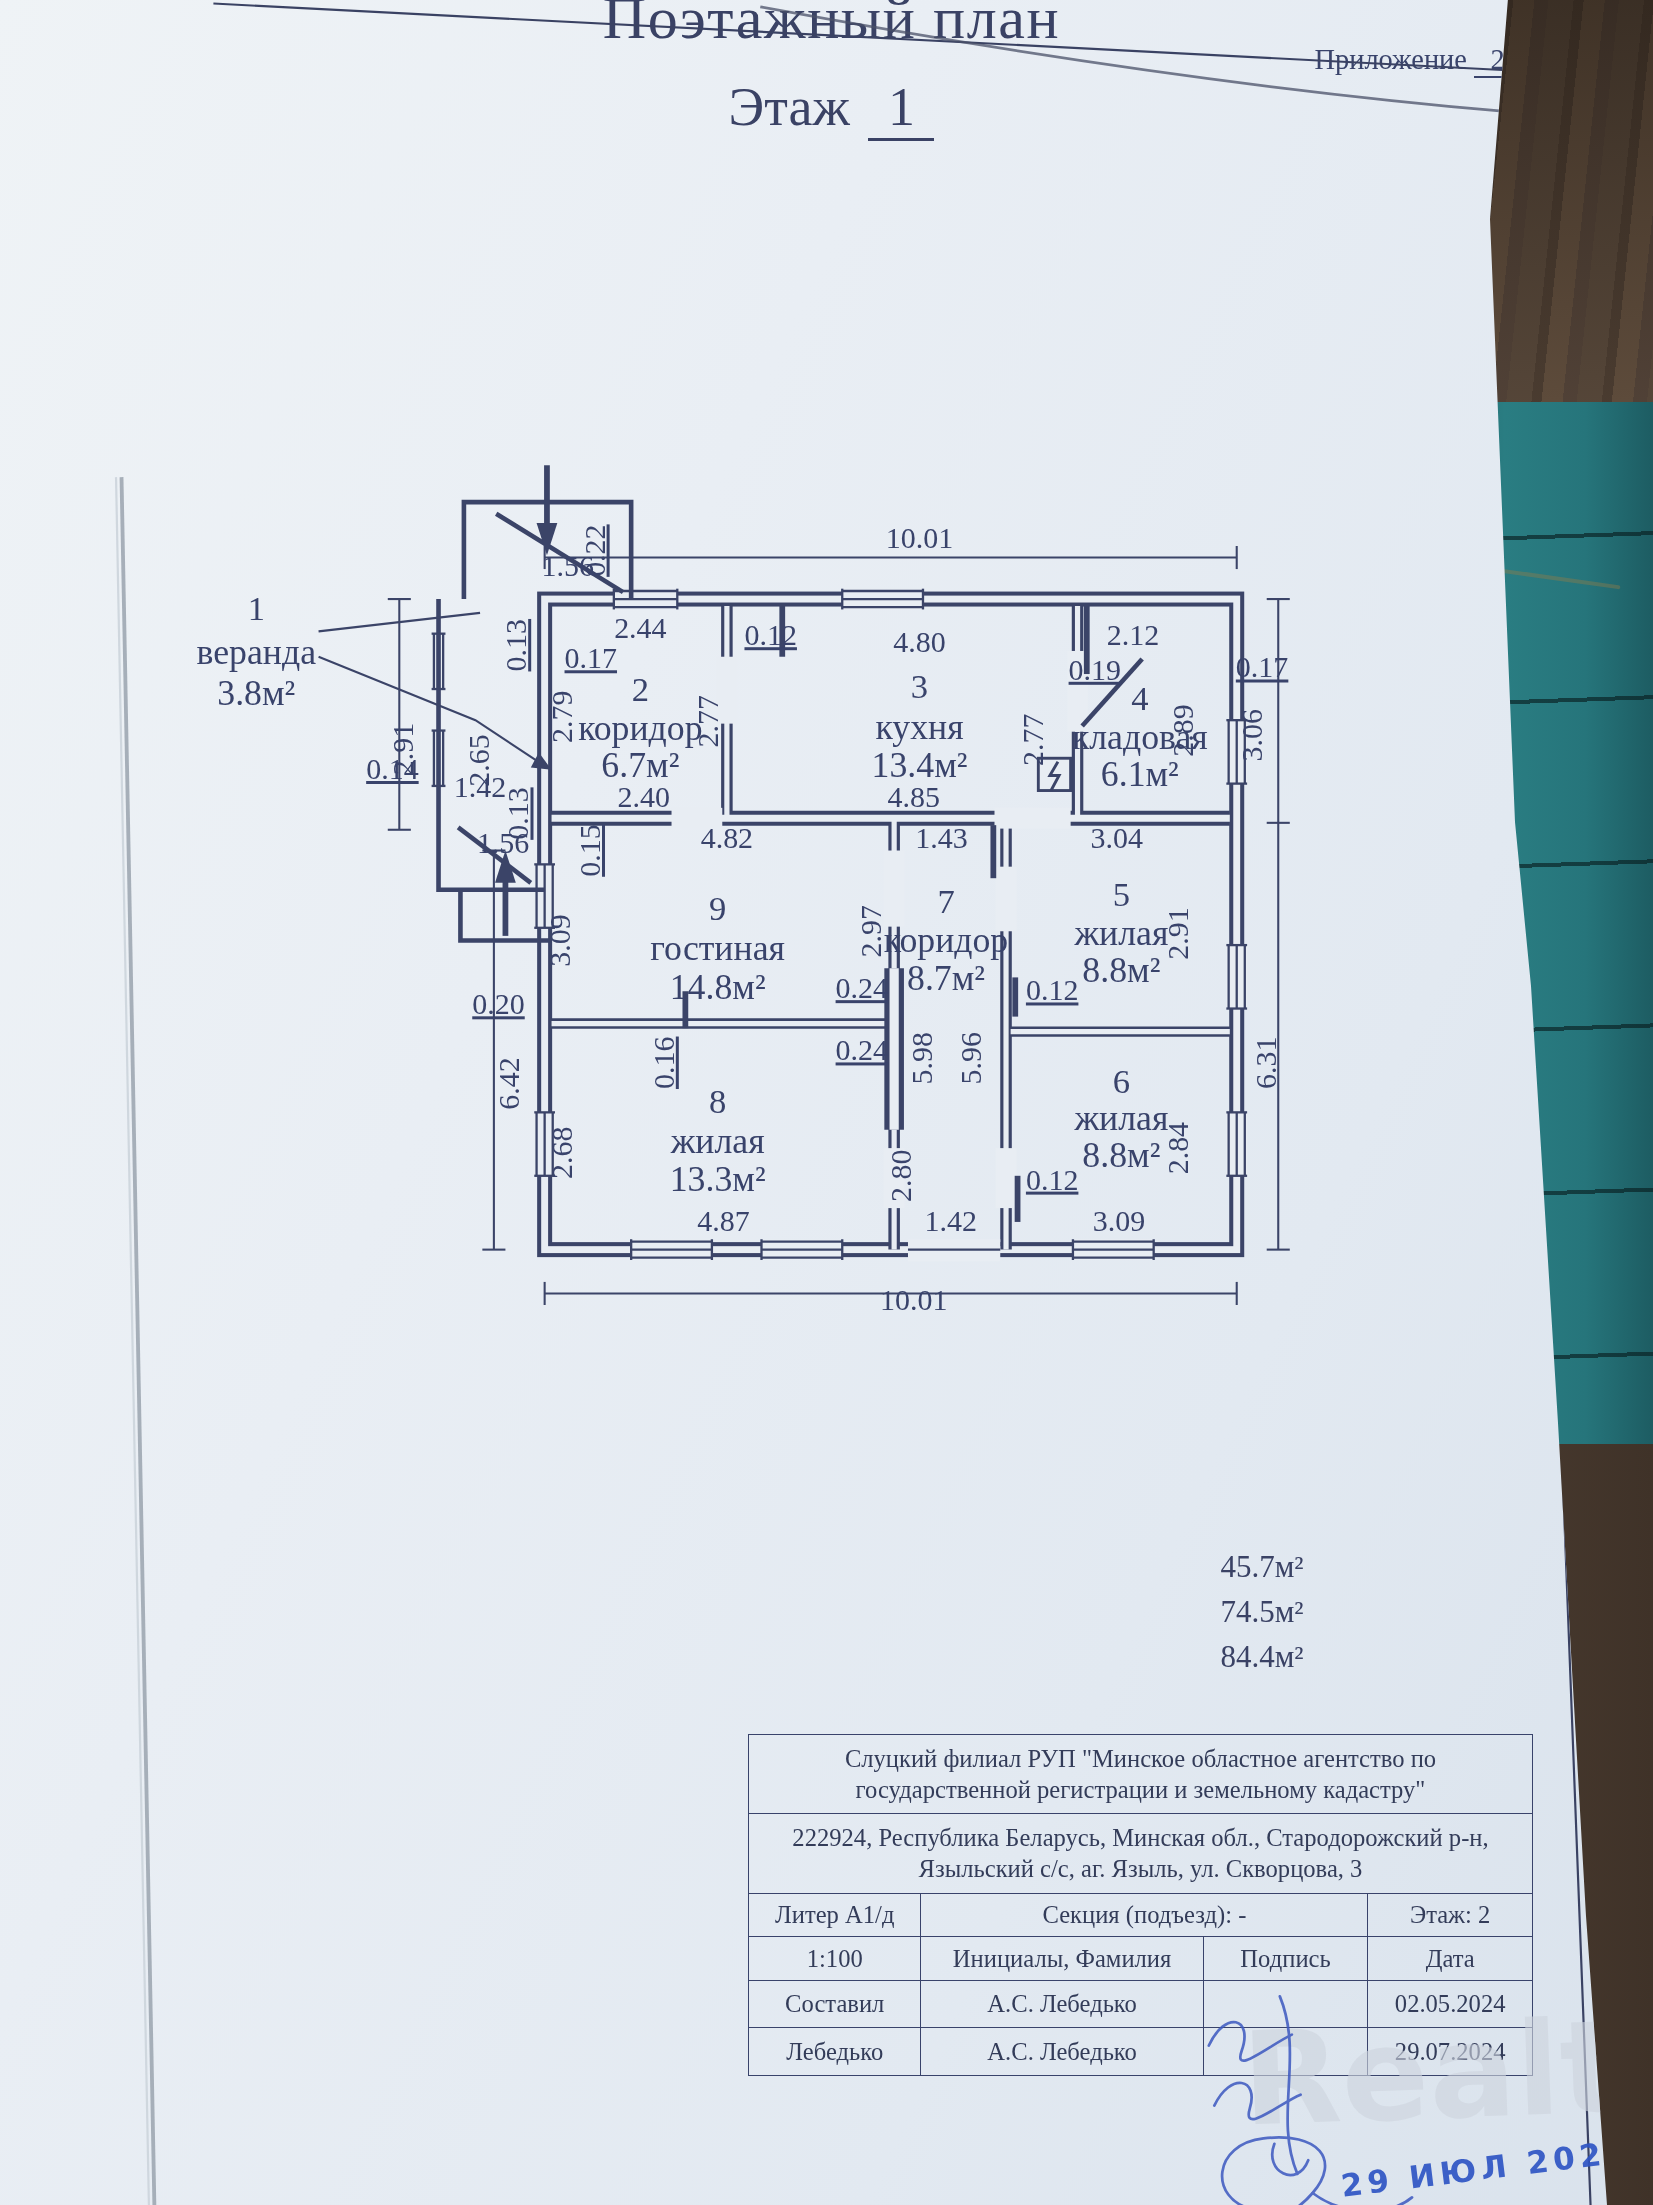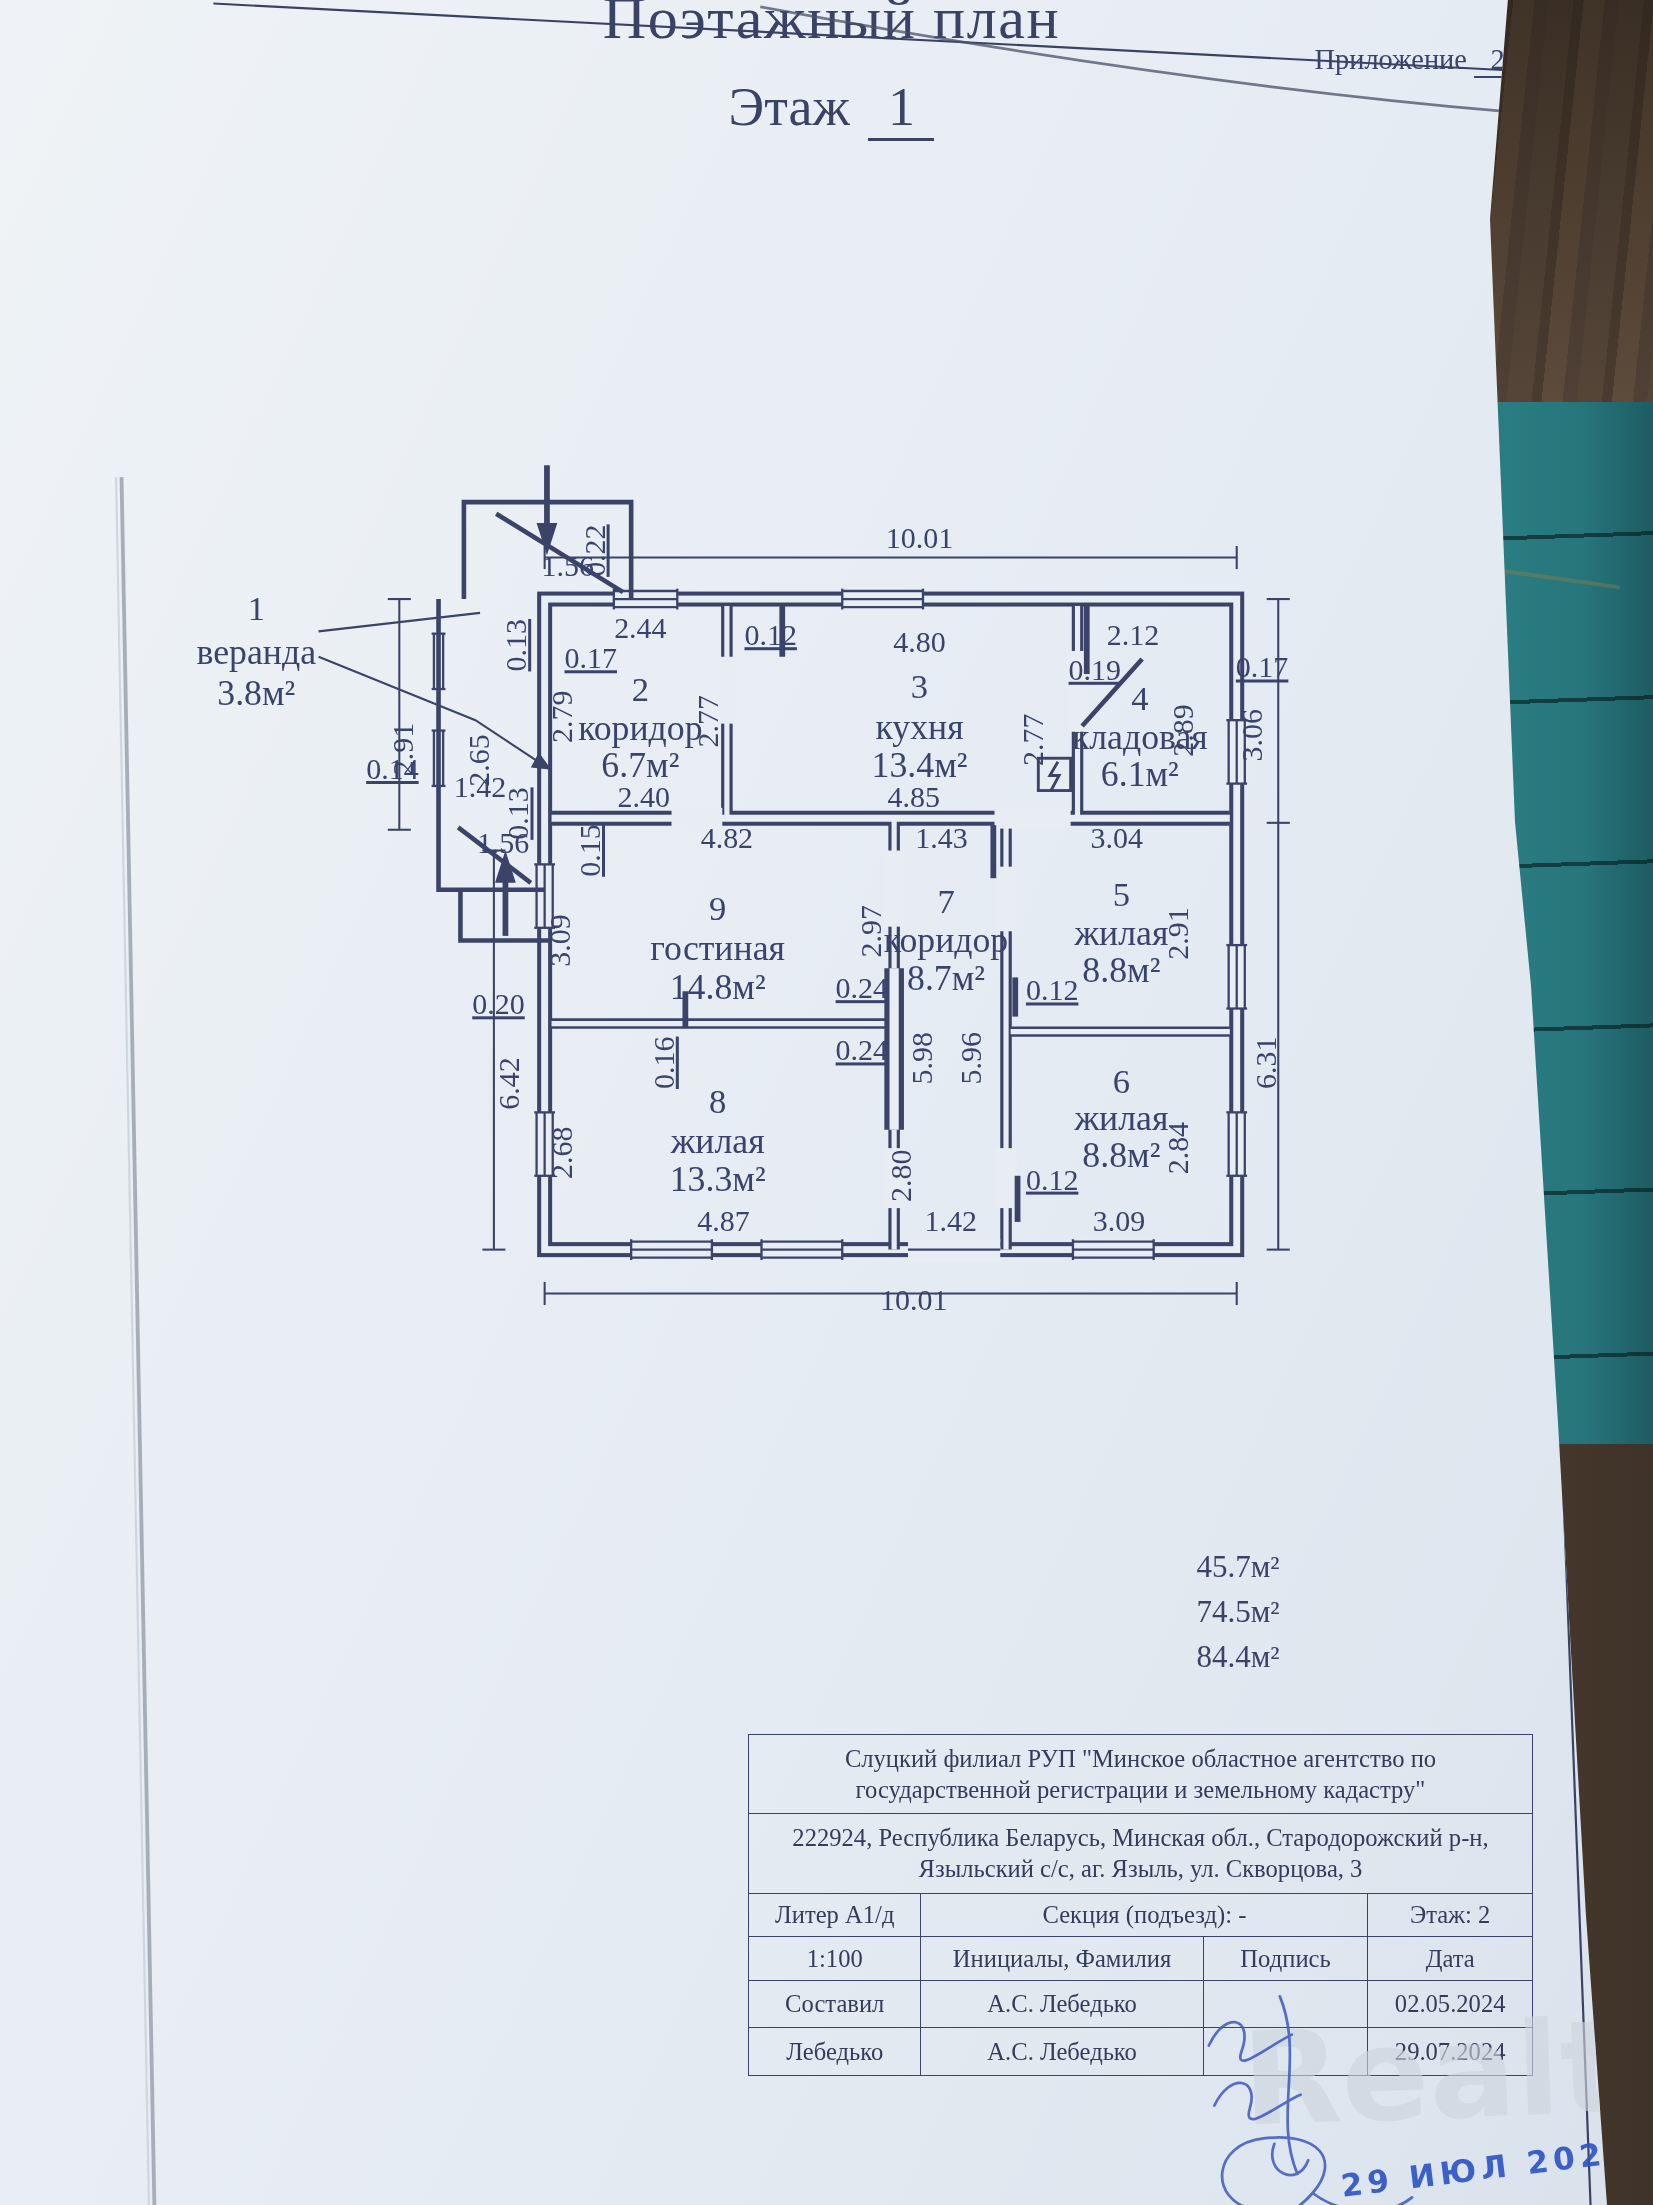--- a/index.html
+++ b/index.html
@@ -22,21 +22,21 @@
     clip-path:polygon(0 0,1510px 0,1490px 245px,1515px 848px,1531px 1012px,1558px 1449px,1586px 1942px,1611px 2286px,0 2286px);
   }
   .title{position:absolute;left:350px;top:9.8px;width:963px;text-align:center;
     font-size:60px;color:#3a4265;letter-spacing:1.6px;}
   .subtitle{position:absolute;left:350px;top:94px;width:963px;text-align:center;
     font-size:54px;color:#3a4265;margin-top:8px;}
   .subtitle .num{display:inline-block;min-width:66px;border-bottom:3.3px solid #3a4265;margin-left:18.6px;}
   .annex{position:absolute;left:1138px;top:70px;width:383px;text-align:right;font-size:28.4px;color:#39436b;}
   .annex .num{display:inline-block;min-width:47px;text-align:center;border-bottom:2.2px solid #39436b;}
   .plan-svg{position:absolute;left:164px;top:475px;width:1165px;height:923px;}
-  .totals{position:absolute;left:1096px;top:1571px;width:284px;text-align:center;
+  .totals{position:absolute;left:1120px;top:1571px;width:284px;text-align:center;
     font-size:31px;line-height:1.45;color:#3a4265;}
   .doc-table{position:absolute;left:748px;top:1760px;width:785px;border-collapse:collapse;
     font-size:24.6px;color:#333c59;}
   .doc-table td{border:1.6px solid #39436b;text-align:center;padding:5.5px 7.7px;line-height:1.28;}
   .doc-table .tall td{padding:7.7px 16.4px;}
   .sig-svg{position:absolute;left:1176px;top:2006px;width:306px;height:284px;z-index:4;}
   .stamp{position:absolute;left:1340px;top:2176px;z-index:5;
     font-family:"DejaVu Sans","Liberation Sans",sans-serif;font-weight:bold;
     font-size:31px;color:#2f55c4;letter-spacing:4.9px;white-space:nowrap;
     transform:rotate(-7deg);opacity:.92;}

